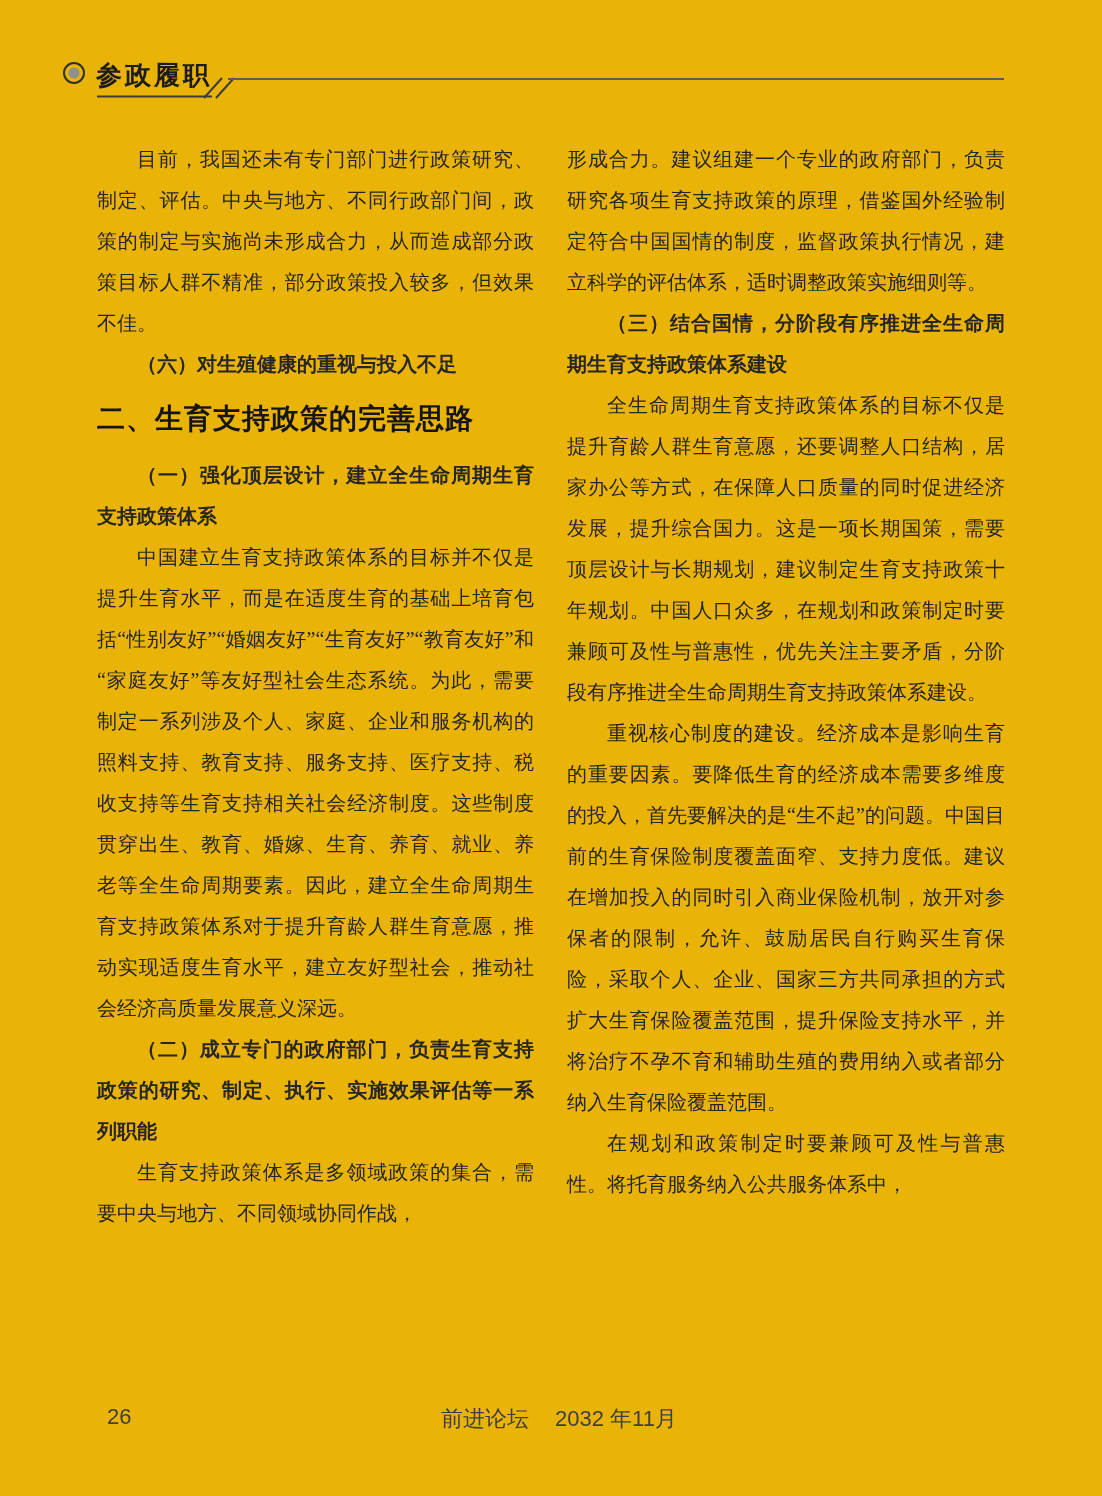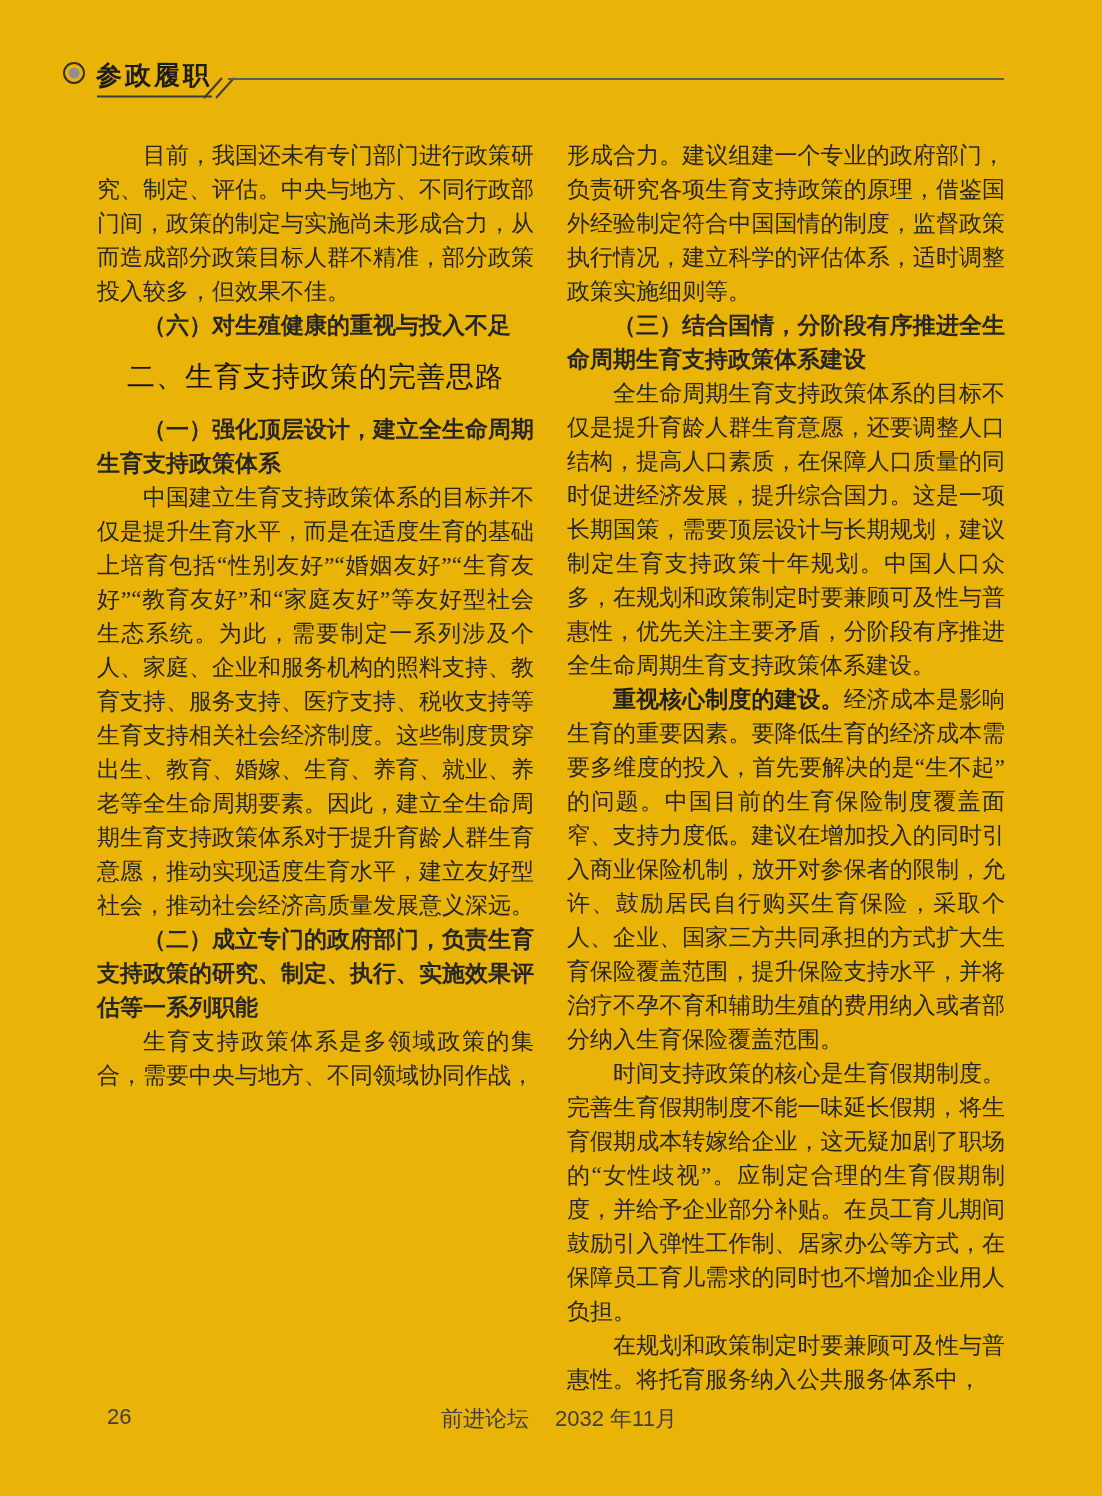--- a/index.html
+++ b/index.html
@@ -30,31 +30,31 @@
   }
   .hdr-rule { position:absolute; left:60px; top:55px; }
   
   .col {
     position:absolute; top:139px;
     color:#262626;
   }
   .col-left  { left:97px;  width:437px; }
   .col-right { left:567px; width:438px; }
   .col p {
-    font-size:23px; line-height:34px;
+    font-size:20px; line-height:41px;
     text-align:justify; text-justify:inter-ideograph;
     color:#262626;
   }
   .indent  { text-indent:2em; }
   .subhead { font-weight:700; text-indent:2em; color:#222222; }
-  .col p strong { font-weight:700; color:#1f1f1f; }
+  .col p strong { font-weight:400; color:#1f1f1f; }
   .section-title {
     font-family:"Liberation Sans","DejaVu Sans",sans-serif;
-    font-size:28px; font-weight:400; color:#151515;
-    text-align:center; text-indent:0;
+    font-size:28px; font-weight:700; color:#151515;
+    text-align:left; text-indent:0;
     letter-spacing:1px;
     margin:17px 0 19px 0;
     line-height:34px;
   }
   
   .footer { position:absolute; left:8px; top:1402px; width:1102px; height:30px;
     font-family:"Liberation Sans","DejaVu Sans",sans-serif; color:#3f3f3f; }
   .page-num { position:absolute; left:99px; top:2px; font-size:22px; }
   .footer-center {
     position:absolute; left:0; right:0; top:2px;
@@ -83,23 +83,22 @@
       <p class="subhead">（六）对生殖健康的重视与投入不足</p>
       <h2 class="section-title">二、生育支持政策的完善思路</h2>
       <p class="subhead">（一）强化顶层设计，建立全生命周期生育支持政策体系</p>
       <p class="body indent">中国建立生育支持政策体系的目标并不仅是提升生育水平，而是在适度生育的基础上培育包括“性别友好”“婚姻友好”“生育友好”“教育友好”和“家庭友好”等友好型社会生态系统。为此，需要制定一系列涉及个人、家庭、企业和服务机构的照料支持、教育支持、服务支持、医疗支持、税收支持等生育支持相关社会经济制度。这些制度贯穿出生、教育、婚嫁、生育、养育、就业、养老等全生命周期要素。因此，建立全生命周期生育支持政策体系对于提升育龄人群生育意愿，推动实现适度生育水平，建立友好型社会，推动社会经济高质量发展意义深远。</p>
       <p class="subhead">（二）成立专门的政府部门，负责生育支持政策的研究、制定、执行、实施效果评估等一系列职能</p>
       <p class="body indent">生育支持政策体系是多领域政策的集合，需要中央与地方、不同领域协同作战，</p>
     </section>
   <section class="col col-right" id="col-right">
       <p class="body">形成合力。建议组建一个专业的政府部门，负责研究各项生育支持政策的原理，借鉴国外经验制定符合中国国情的制度，监督政策执行情况，建立科学的评估体系，适时调整政策实施细则等。</p>
       <p class="subhead">（三）结合国情，分阶段有序推进全生命周期生育支持政策体系建设</p>
-      <p class="body indent">全生命周期生育支持政策体系的目标不仅是提升育龄人群生育意愿，还要调整人口结构，提高人口素质，在保障人口质量的同时促进经济发展，提升综合国力。这是一项长期国策，需要顶层设计与长期规划，建议制定生育支持政策十年规划。中国人口众多，在规划和政策制定时要兼顾可及性与普惠性，优先关注主要矛盾，分阶段有序推进全生命周期生育支持政策体系建设。</p>
+      <p class="body indent">全生命周期生育支持政策体系的目标不仅是提升育龄人群生育意愿，还要调整人口结构，居家办公等方式，在保障人口质量的同时促进经济发展，提升综合国力。这是一项长期国策，需要顶层设计与长期规划，建议制定生育支持政策十年规划。中国人口众多，在规划和政策制定时要兼顾可及性与普惠性，优先关注主要矛盾，分阶段有序推进全生命周期生育支持政策体系建设。</p>
       <p class="body indent"><strong>重视核心制度的建设。</strong><span>经济成本是影响生育的重要因素。要降低生育的经济成本需要多维度的投入，首先要解决的是“生不起”的问题。中国目前的生育保险制度覆盖面窄、支持力度低。建议在增加投入的同时引入商业保险机制，放开对参保者的限制，允许、鼓励居民自行购买生育保险，采取个人、企业、国家三方共同承担的方式扩大生育保险覆盖范围，提升保险支持水平，并将治疗不孕不育和辅助生殖的费用纳入或者部分纳入生育保险覆盖范围。</span></p>
-      <p class="body indent">时间支持政策的核心是生育假期制度。完善生育假期制度不能一味延长假期，将生育假期成本转嫁给企业，这无疑加剧了职场的“女性歧视”。应制定合理的生育假期制度，并给予企业部分补贴。在员工育儿期间鼓励引入弹性工作制、居家办公等方式，在保障员工育儿需求的同时也不增加企业用人负担。</p>
       <p class="body indent">在规划和政策制定时要兼顾可及性与普惠性。将托育服务纳入公共服务体系中，</p>
     </section>
 
   <div class="footer">
     <span class="page-num">26</span>
     <div class="footer-center">
       <span>前进论坛</span>
       <span>2032 年11月</span>
     </div>
   </div>

